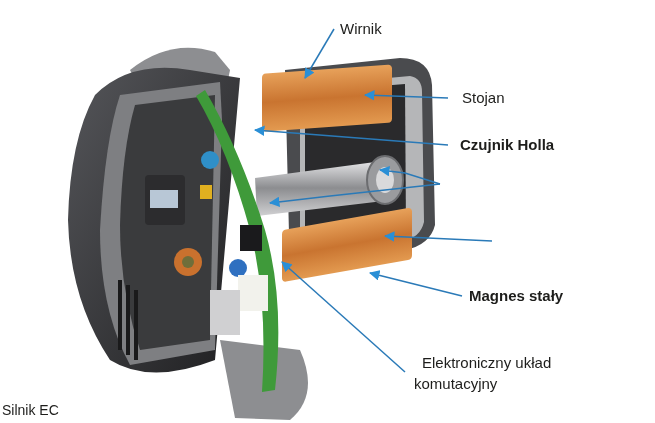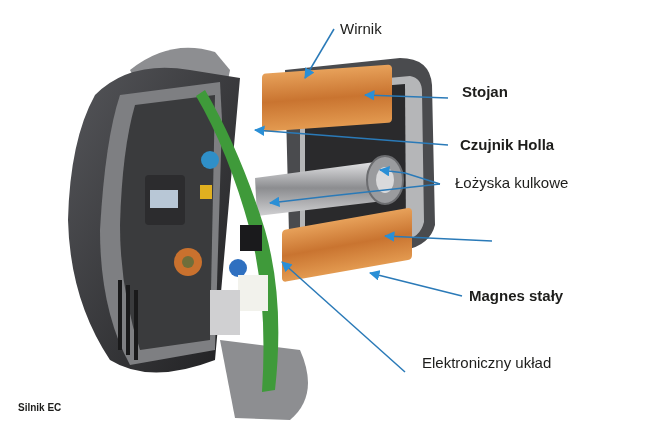--- a/index.html
+++ b/index.html
@@ -1,21 +1,21 @@
 <!DOCTYPE html>
 <html><head>
   <meta charset="utf-8">
   <style>
     html, body { margin: 0; padding: 0; background: #ffffff; }
     body { width: 655px; height: 423px; position: relative; overflow: hidden;
            font-family: "Liberation Sans", sans-serif; }
     .stage { position: absolute; left: 0; top: 0; width: 655px; height: 423px; }
     svg.art { position: absolute; left: 0; top: 0; }
     .label { position: absolute; font-size: 15px; color: #1d1d1b; line-height: 18px; white-space: nowrap; }
-    .caption { position: absolute; left: 18px; top: 402px; font-size: 10px; font-weight: bold; color: #1d1d1b; }
+    .caption { position: absolute; left: 2px; top: 402px; font-size: 14px; font-weight: normal; color: #1d1d1b; }
   </style>
 </head>
 <body>
 
 <div class="stage">
 
   <svg class="art" width="655" height="423" viewBox="0 0 655 423">
     <defs>
       <linearGradient id="hous" x1="0" y1="0" x2="1" y2="1">
         <stop offset="0" stop-color="#55565a"></stop>
@@ -88,20 +88,20 @@
       <line x1="448" y1="145" x2="255" y2="130" marker-end="url(#ah)"></line>
       <polyline points="440,184 405,173 380,170" marker-end="url(#ah)"></polyline>
       <polyline points="440,184 330,196 270,203" marker-end="url(#ah)"></polyline>
       <line x1="492" y1="241" x2="385" y2="236" marker-end="url(#ah)"></line>
       <line x1="462" y1="296" x2="370" y2="273" marker-end="url(#ah)"></line>
       <line x1="405" y1="372" x2="282" y2="262" marker-end="url(#ah)"></line>
     </g>
   </svg>
 
   <div class="label" style="left:340px; top:20px;">Wirnik</div>
-  <div class="label" style="left:462px; top:83px;font-weight:bold;">Stojan</div>
+  <div class="label" style="left:462px; top:89px;">Stojan</div>
   <div class="label" style="left:460px; top:136px;font-weight:bold;">Czujnik Holla</div>
-  <div class="label" style="left:455px; top:174px;">Łożyska kulkowe</div>
   <div class="label" style="left:469px; top:287px;font-weight:bold;">Magnes stały</div>
   <div class="label" style="left:422px; top:354px;">Elektroniczny układ</div>
+  <div class="label" style="left:414px; top:375px;">komutacyjny</div>
 
   <div class="caption">Silnik EC</div>
 </div>
 
 </body></html>

